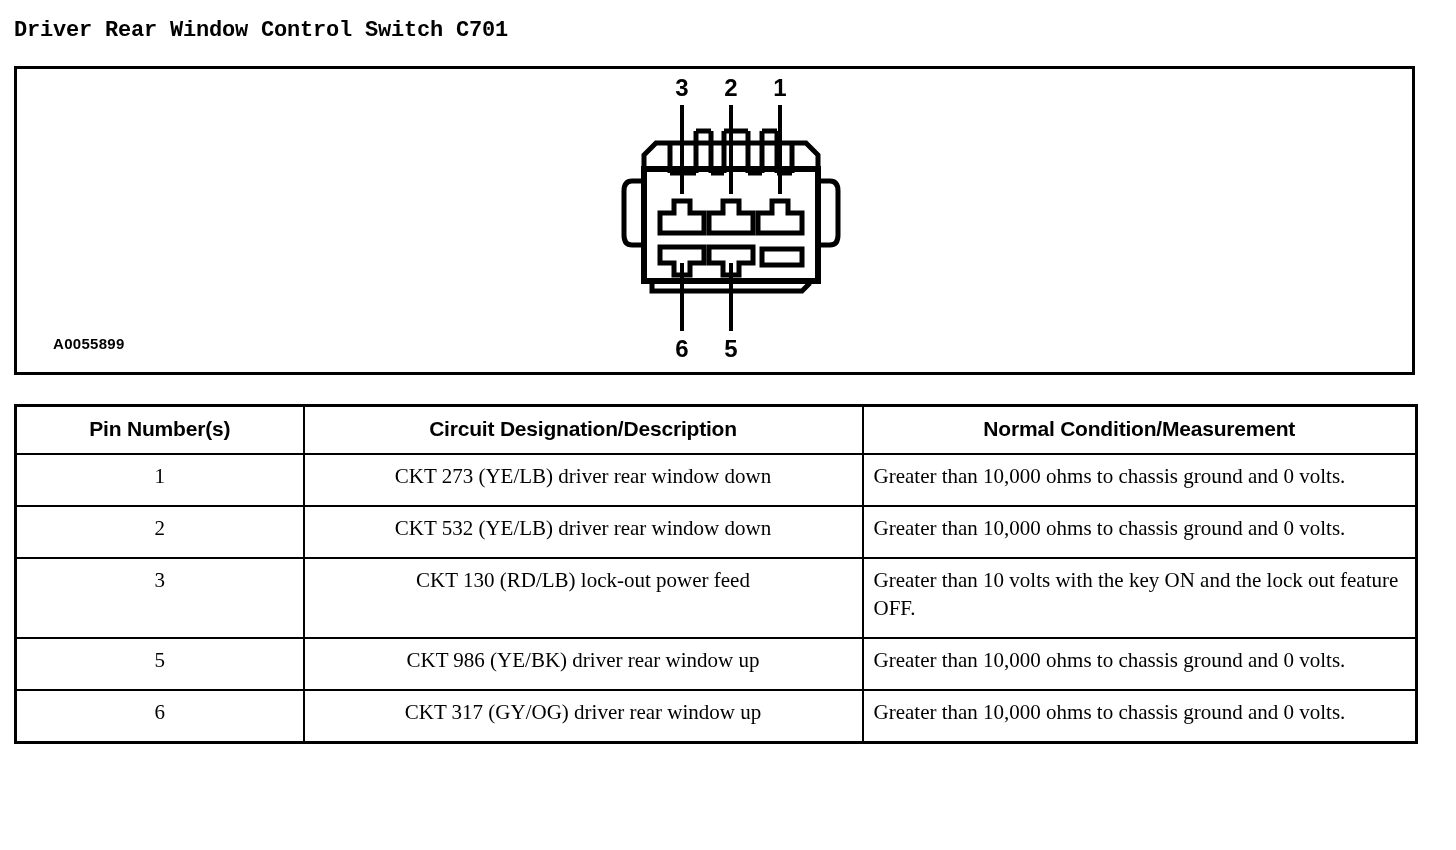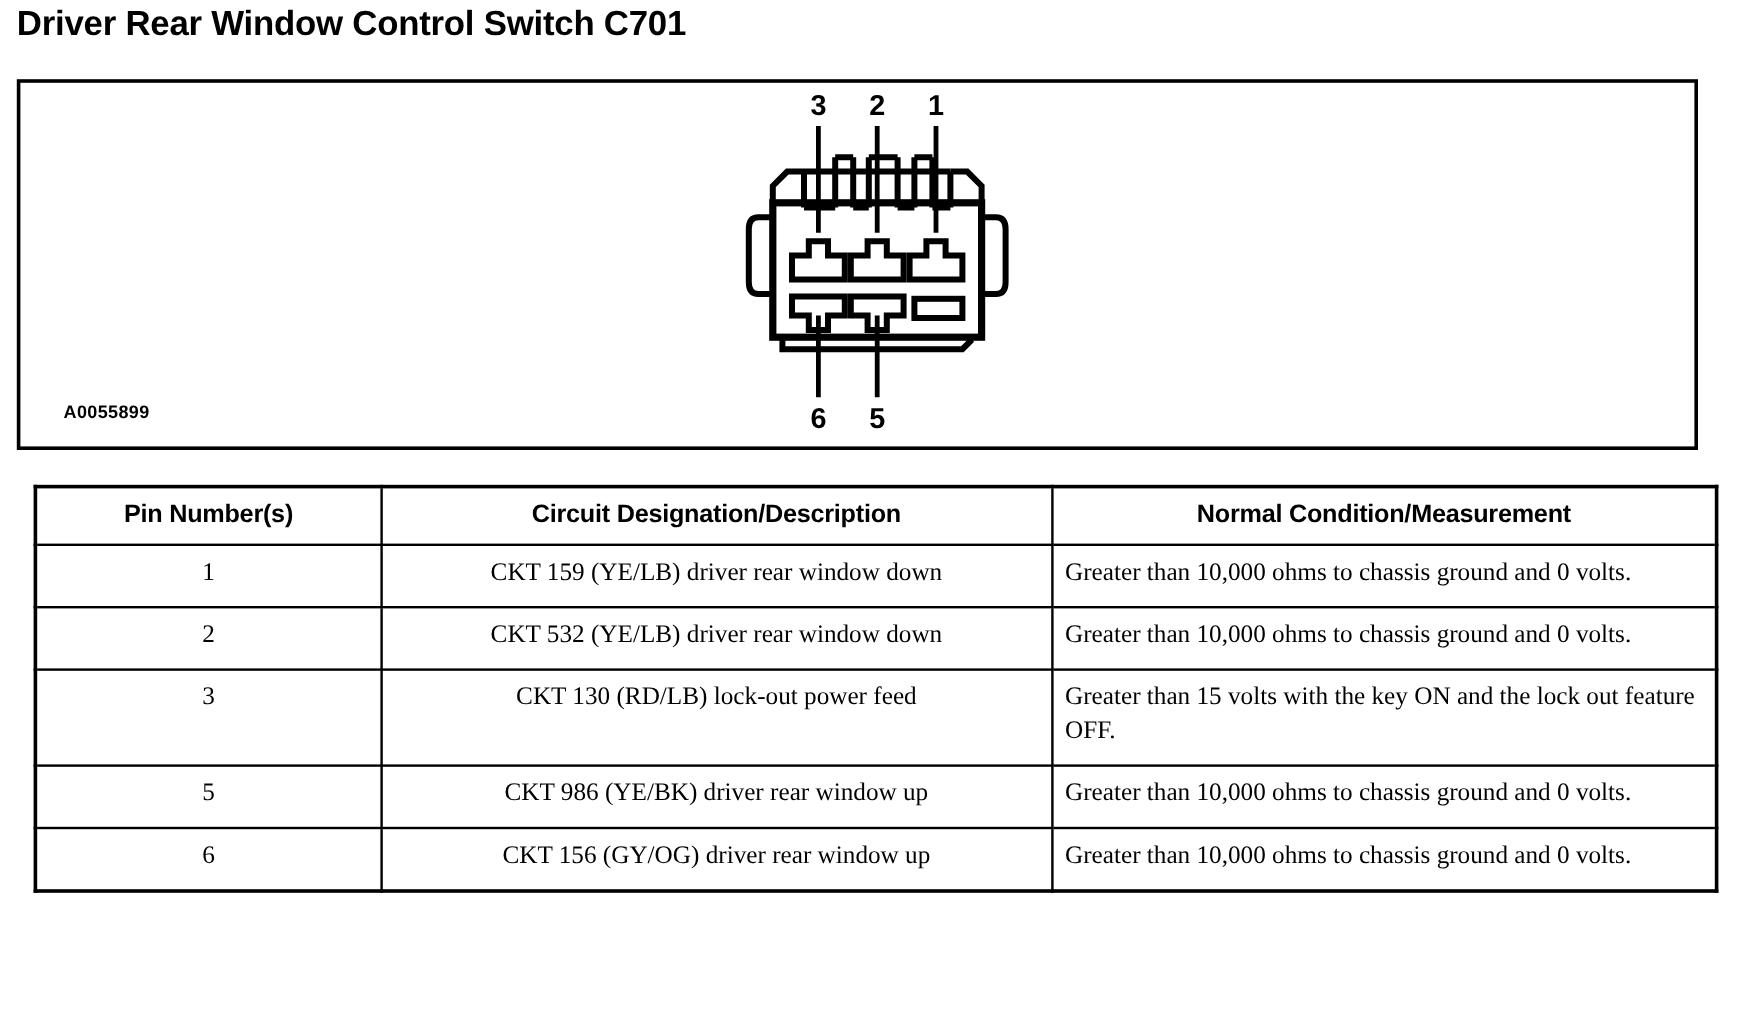--- a/index.html
+++ b/index.html
@@ -14,24 +14,24 @@
     position: relative;
     font-family: "Liberation Serif", serif;
     color: #000000;
     overflow: hidden;
   }
 
   
   .page-title {
     position: absolute;
     left: 14px;
-    top: 4px;
-    font-family: Liberation Sans, sans-serif;
+    top: 18px;
+    font-family: Liberation Mono, monospace;
     font-weight: bold;
-    font-size: 29px;
+    font-size: 22px;
     letter-spacing: -0.2px;
     white-space: nowrap;
   }
 
   
   .diagram-panel {
     position: absolute;
     left: 14px;
     top: 66px;
     width: 1401px;
@@ -59,21 +59,20 @@
     height: 300px;
   }
   .connector-art svg { display: block; }
 
   
   .pin-table-wrap {
     position: absolute;
     left: 14px;
     top: 404px;
     width: 1131px;
-    margin-left: 14px;
   }
   table.pin-table {
     border-collapse: collapse;
     width: 1401px;
     table-layout: fixed;
   }
   table.pin-table, table.pin-table td, table.pin-table th {
     border: 2px solid #000;
   }
   table.pin-table {
@@ -193,38 +192,38 @@
     <thead>
       <tr>
         <th>Pin Number(s)</th>
         <th>Circuit Designation/Description</th>
         <th>Normal Condition/Measurement</th>
       </tr>
     </thead>
     <tbody>
       <tr>
         <td class="col-pin">1</td>
-        <td class="col-desc">CKT 159 (YE/LB) driver rear window down</td>
+        <td class="col-desc">CKT 273 (YE/LB) driver rear window down</td>
         <td class="col-cond">Greater than 10,000 ohms to chassis ground and 0 volts.</td>
       </tr>
       <tr>
         <td class="col-pin">2</td>
         <td class="col-desc">CKT 532 (YE/LB) driver rear window down</td>
         <td class="col-cond">Greater than 10,000 ohms to chassis ground and 0 volts.</td>
       </tr>
       <tr>
         <td class="col-pin">3</td>
         <td class="col-desc">CKT 130 (RD/LB) lock-out power feed</td>
-        <td class="col-cond">Greater than 15 volts with the key ON and the lock out feature OFF.</td>
+        <td class="col-cond">Greater than 10 volts with the key ON and the lock out feature OFF.</td>
       </tr>
       <tr>
         <td class="col-pin">5</td>
         <td class="col-desc">CKT 986 (YE/BK) driver rear window up</td>
         <td class="col-cond">Greater than 10,000 ohms to chassis ground and 0 volts.</td>
       </tr>
       <tr>
         <td class="col-pin">6</td>
-        <td class="col-desc">CKT 156 (GY/OG) driver rear window up</td>
+        <td class="col-desc">CKT 317 (GY/OG) driver rear window up</td>
         <td class="col-cond">Greater than 10,000 ohms to chassis ground and 0 volts.</td>
       </tr>
     </tbody>
   </table>
 </div>
 
 </body></html>

